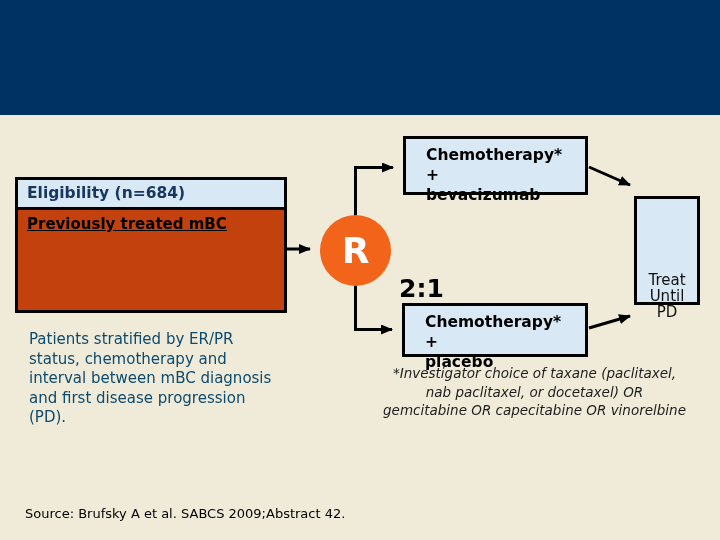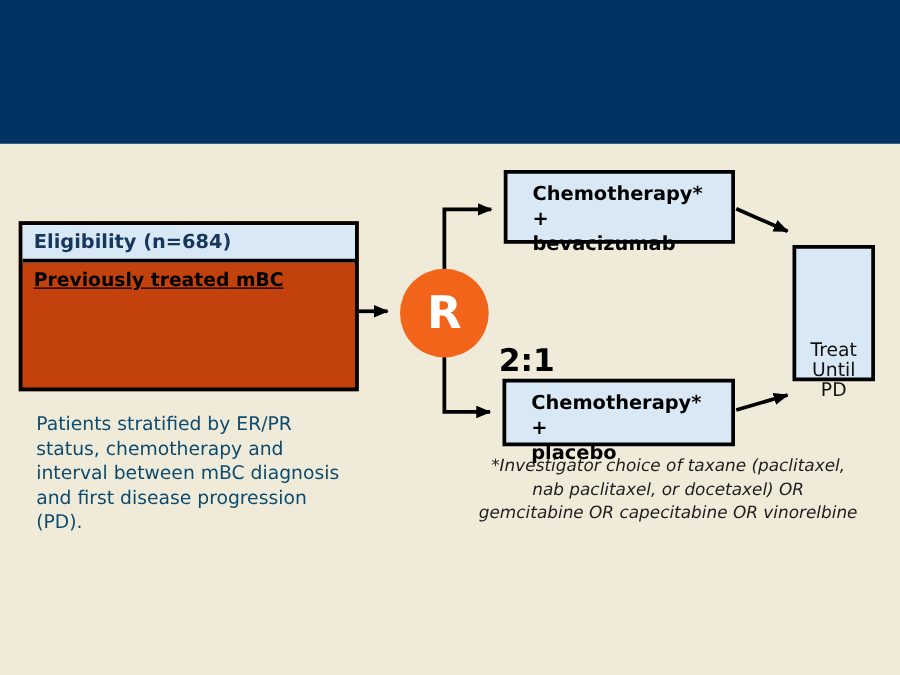--- a/index.html
+++ b/index.html
@@ -121,14 +121,15 @@
   <div class="strat-note">Patients stratified by ER/PR
 status, chemotherapy and
 interval between mBC diagnosis
 and first disease progression
 (PD).</div>
 
   <div class="footnote">*Investigator choice of taxane (paclitaxel,
 nab paclitaxel, or docetaxel) OR
 gemcitabine OR capecitabine OR vinorelbine</div>
 
+  <div class="source-line">Source: Brufsky A et al. SABCS 2009;Abstract 42.</div>
 
 </div>
 
 </body></html>

